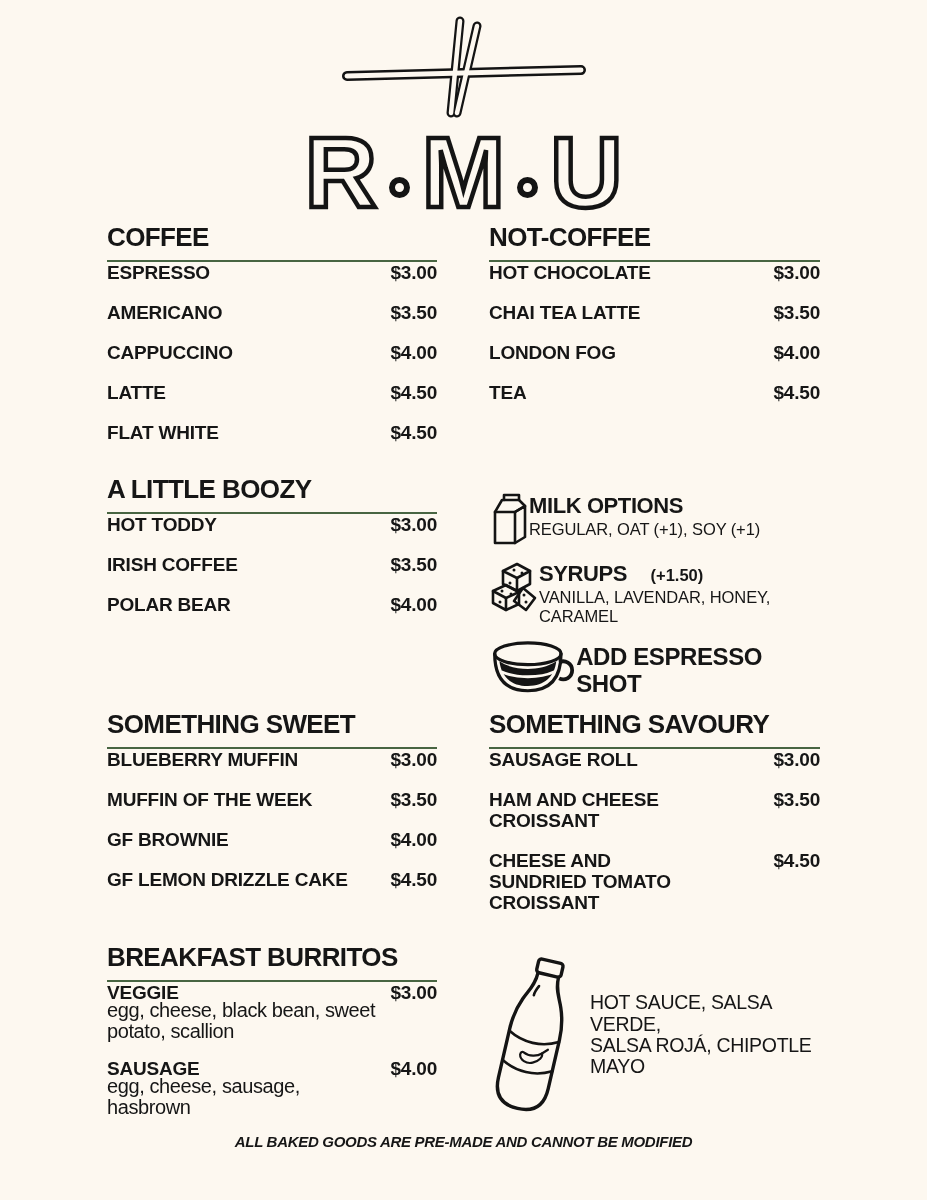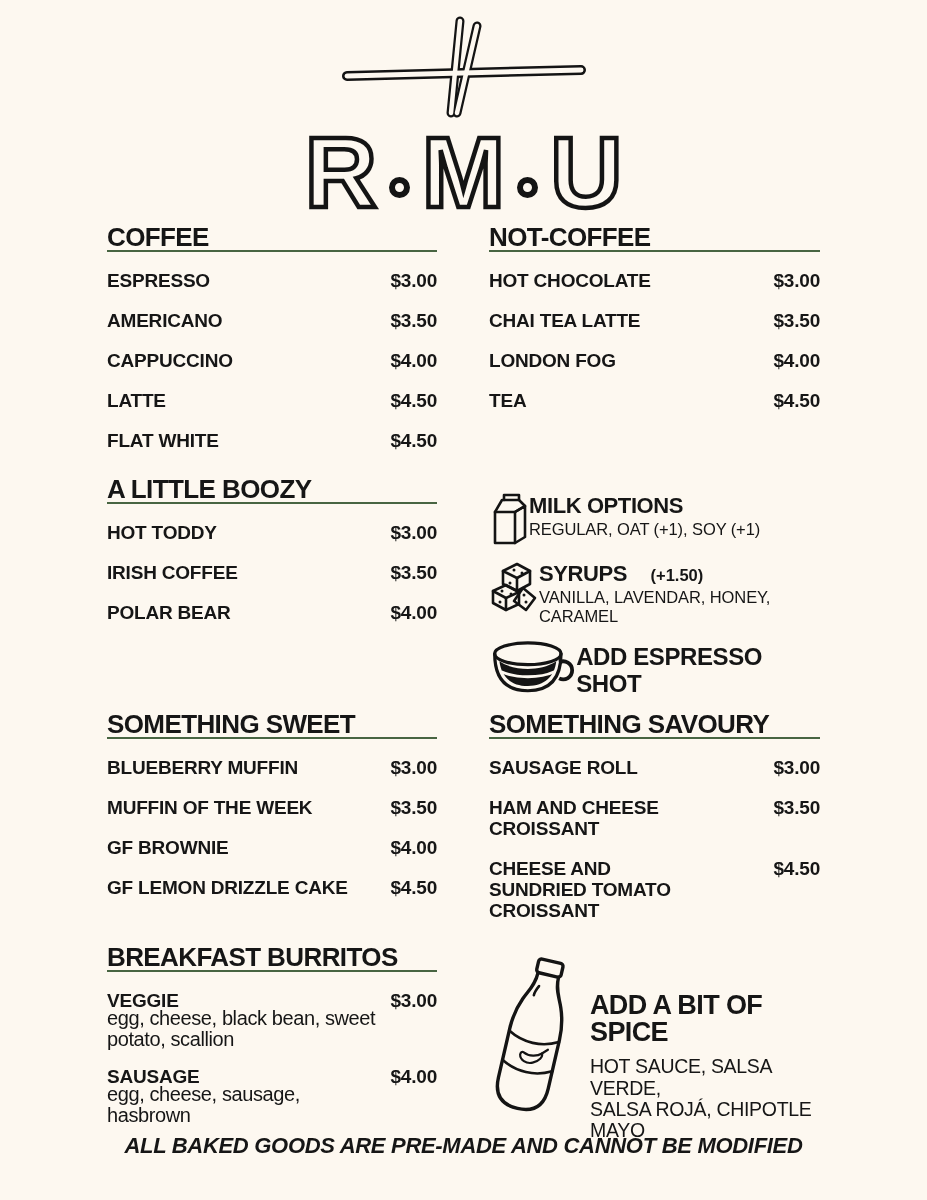--- a/index.html
+++ b/index.html
@@ -39,22 +39,22 @@
   .col { width: 330px; flex: 0 0 330px; }
   .col-r { width: 331px; flex: 0 0 331px; }
   .r1 { min-height: 252px; }
   .r2 { min-height: 225px; }
   .r3 { min-height: 233px; }
   .section-title {
     font-size: 26px;
     font-weight: 700;
     letter-spacing: -0.6px;
     line-height: 1;
+    padding-bottom: 10px;
     border-bottom: 2px solid #486542;
-    margin-bottom: 18px;
   }
   .item { display: flex; justify-content: space-between; align-items: flex-start; margin-bottom: 18px; }
   .item-name { font-size: 19px; font-weight: 700; letter-spacing: -0.2px; line-height: 1.12; white-space: pre-line; }
   .item-price { font-size: 19px; font-weight: 700; letter-spacing: -0.2px; }
   .note {
     font-size: 19.5px; letter-spacing: -0.4px; line-height: 1.08;
     white-space: pre-line; margin-top: -4px;
   }
   
   .addons { padding-top: 16px; }
@@ -72,21 +72,21 @@
   .spice { display: flex; gap: 16px; margin-top: 12px; align-items: flex-start; }
   .spice-bottle-wrap { width: 95px; height: 165px; position: relative; }
   .spice-bottle { position: absolute; left: 2px; top: 0; transform: rotate(13deg); transform-origin: 50% 60%; }
   .spice-text { padding-top: 36px; }
   .spice-title { font-size: 27px; font-weight: 700; letter-spacing: -0.6px; line-height: 1; margin-bottom: 10px; }
   .spice-desc { font-size: 19.5px; letter-spacing: -0.3px; line-height: 1.1; white-space: pre-line; }
   
   .footer-note {
     position: absolute; left: 0; right: 0; top: 1133px;
     text-align: center;
-    font-size: 22px; font-weight: 700; font-style: italic; letter-spacing: -0.3px;
+    font-size: 15px; font-weight: 700; font-style: italic; letter-spacing: -0.3px;
   }
   svg .ln { fill: none; stroke: #141414; stroke-width: 2.6; stroke-linecap: round; stroke-linejoin: round; }
   svg .th { stroke-width: 3.4; }
 </style>
 </head>
 <body>
 
 <div class="page">
 
   <div class="logo-block">
@@ -283,21 +283,20 @@
               <rect x="27" y="3" width="25" height="14" rx="3" class="ln th"></rect>
               <path d="M29 17 C29 30 24 36 20 46 C16 56 14 65 14 78 V128 C14 146 23 154 39.5 154 C56 154 65 146 65 128 V78 C65 65 63 56 59 46 C55 36 50 30 50 17" class="ln th"></path>
               <path d="M14 80 C30 89 49 89 65 80" class="ln"></path>
               <path d="M14 110 C30 119 49 119 65 110" class="ln"></path>
               <path d="M30 101 C31 106 38 109 44 106 C50 103 53 98 51 95 C47 99 39 101 33 98 C31 97 30 99 30 101 Z" fill="none" stroke="#141414" stroke-width="2.2" stroke-linejoin="round"></path>
               <path d="M51 95 L56 90" stroke="#141414" stroke-width="2.2" stroke-linecap="round"></path>
               <path d="M33 30 C31 34 30 37 30 40" class="ln"></path>
             </svg>
           </div>
           <div class="spice-text">
-            <div class="spice-title">ADD A BIT OF SPICE</div>
             <div class="spice-desc">HOT SAUCE, SALSA VERDE,
 SALSA ROJÁ, CHIPOTLE
 MAYO</div>
           </div>
         </div>
       </div>
     </div>
 
   </div>
 

